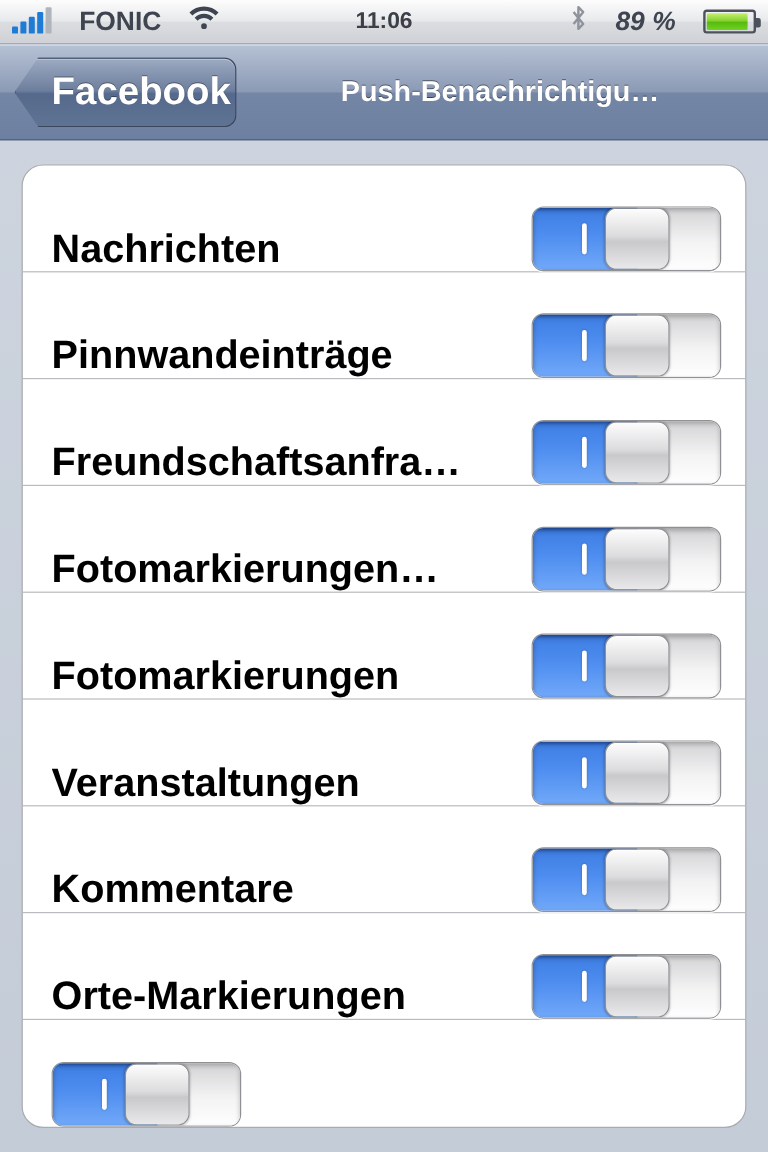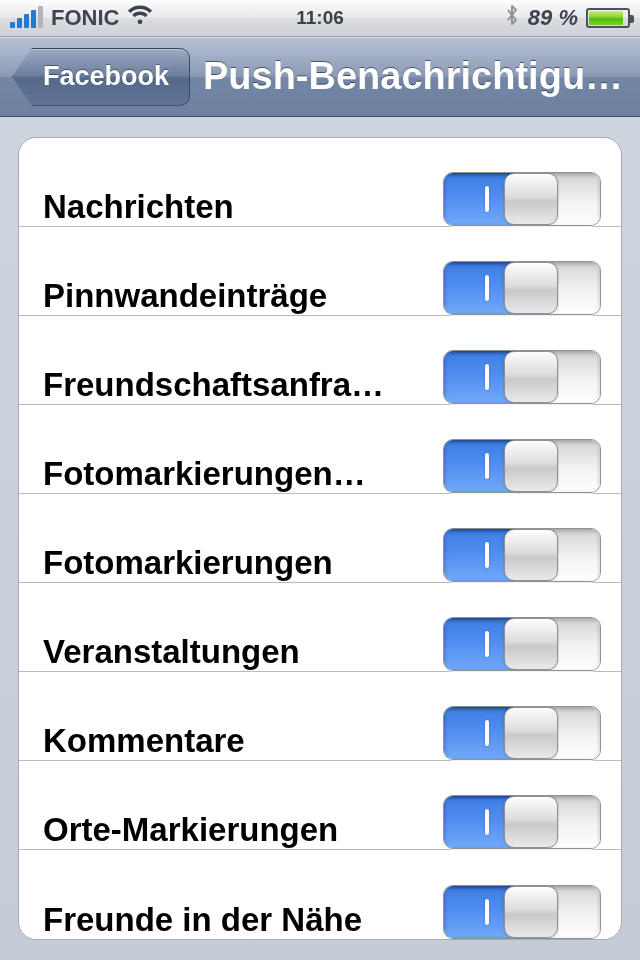--- a/index.html
+++ b/index.html
@@ -15,21 +15,21 @@
     height: 40px;
     background: linear-gradient(#fdfdfd, #e8e9ec 48%, #dcdde1 52%, #cfd1d6);
     display: flex;
     align-items: center;
     padding: 0 10px;
     font-size: 22px;
     font-weight: bold;
     color: #3f4550;
     border-bottom: 1px solid #9aa0ab;
   }
-  .status-left, .status-right { display: flex; align-items: center; gap: 8px; }
+  .status-left, .status-right { display: flex; align-items: center; gap: 23px; }
   .status-left { flex: 1; }
   .status-center { flex: 0 0 auto; font-size: 19px; color:#3a3f48;text-align:right;}
   .status-right { flex: 1; justify-content: flex-end; font-style: italic; }
   .signal-bars { display: flex; align-items: flex-end; gap: 2px; height: 20px; }
   .signal-bars span { width: 5px; background: #1e7bd6; border-radius: 1px; }
   .signal-bars span:nth-child(1){height:6px;}
   .signal-bars span:nth-child(2){height:10px;}
   .signal-bars span:nth-child(3){height:14px;}
   .signal-bars span:nth-child(4){height:18px;}
   .signal-bars span:nth-child(5){height:22px; background:#b0b5bd;}
@@ -59,35 +59,35 @@
     align-items: center;
     padding: 0 12px;
     position: relative;
   }
   .back-button {
     position: relative;
     height: 58px;
     display: flex;
     align-items: center;
     color: #fff;
-    font-size: 27px;
+    font-size: 32px;
     font-weight: bold;
     text-shadow: 0 -1px 0 rgba(0,0,0,.4);
-    padding: 0 20px 0 30px;
+    padding: 0 4px 0 30px;
     background: linear-gradient(#9caac1, #6c7e9d 48%, #55698c 52%, #5f7394);
     border: 1px solid #3a475d;
     border-radius: 10px;
     box-shadow: inset 0 1px 0 rgba(255,255,255,.3);
     clip-path: polygon(20px 0, 100% 0, 100% 100%, 20px 100%, 0 50%);
   }
   .nav-title {
     flex: 1;
     text-align: center;
     color: #fff;
-    font-size: 38px;
+    font-size: 24px;
     font-weight: bold;
     text-shadow: 0 -1px 0 rgba(0,0,0,.5);
     white-space: nowrap;
     overflow: hidden;
     margin-left: 8px;
   }
 
   
   .content {
     flex: 1;
@@ -282,21 +282,20 @@
         <div class="row-label">Orte-Markierungen</div>
         <div class="toggle">
           <div class="toggle-track">
             <div class="toggle-on"></div>
             <div class="toggle-off"></div>
           </div>
           <div class="toggle-knob"></div>
         </div>
       </div>
       <div class="row">
-        <div class="row-label">Freunde in der Nähe</div>
         <div class="toggle">
           <div class="toggle-track">
             <div class="toggle-on"></div>
             <div class="toggle-off"></div>
           </div>
           <div class="toggle-knob"></div>
         </div>
       </div>
     </div>
 </div>

